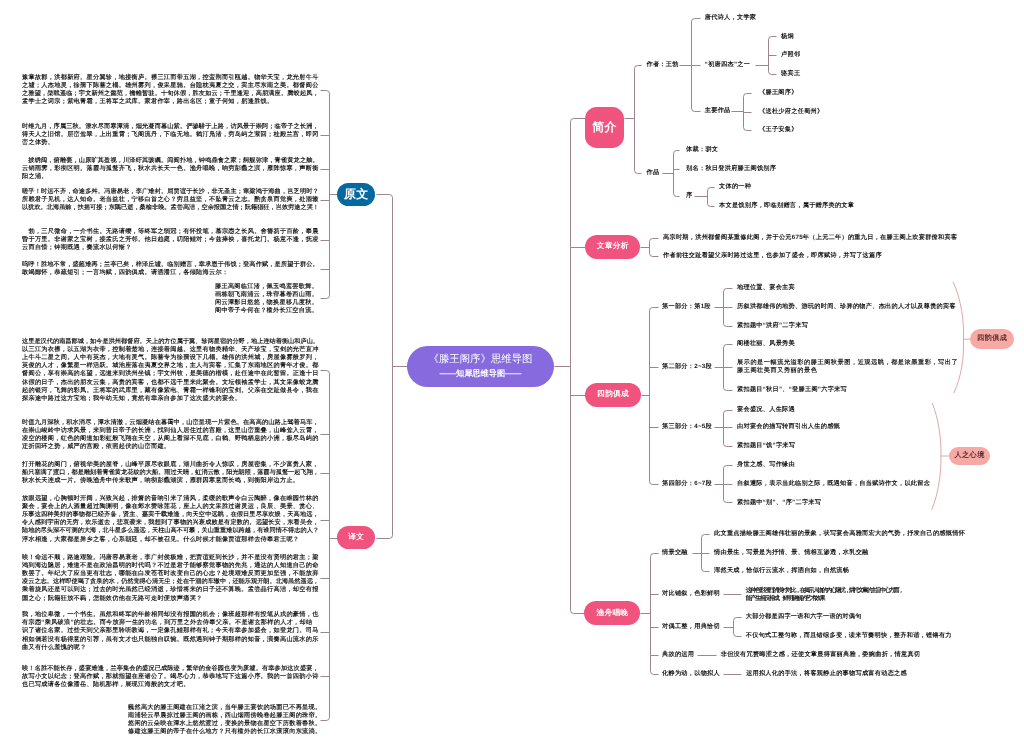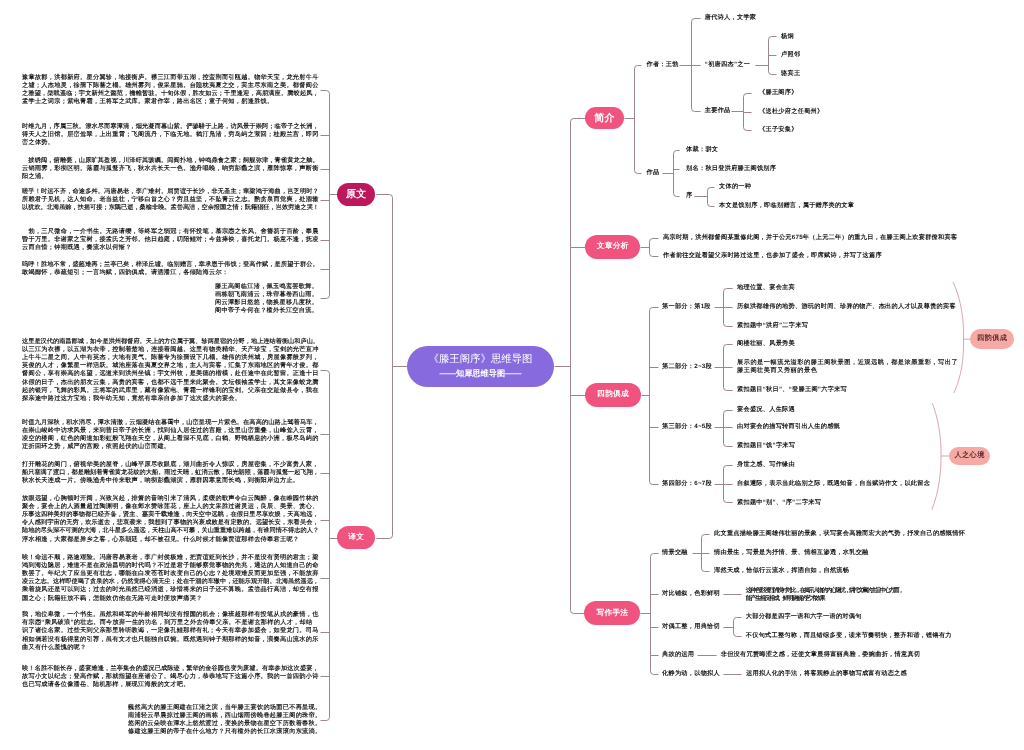--- a/index.html
+++ b/index.html
@@ -146,21 +146,21 @@
     <path d="M733.0 620.2 a3.2 3.2 0 0 1 3.2 -3.2 H741.0"></path>
     <path d="M733.0 632.8 a3.2 3.2 0 0 0 3.2 3.2 H741.0"></path>
     <path d="M697.0 655.0 H716.0"></path>
     <path d="M723.0 674.0 H741.0"></path>
   </g>
 </svg>
   <div class="root" style="left:407.0px;top:345.5px;width:147.0px;height:41.0px">
       <div class="t1">《滕王阁序》思维导图</div>
       <div class="t2">——知犀思维导图——</div>
     </div>
-  <div class="pill" style="left:337.2px;top:182.9px;width:38.3px;height:23.2px;background:#be185d;border-radius:11.6px;font-size:10px">
+  <div class="pill" style="left:337.2px;top:182.9px;width:38.3px;height:23.2px;background:#0369a1;border-radius:11.6px;font-size:12px">
       <span>原文</span>
     </div>
   <div class="pill" style="left:337.2px;top:525.9px;width:38.3px;height:23.6px;background:#f0537e;border-radius:11.8px;font-size:7.70px">
       <span>译文</span>
     </div>
   <div class="body" style="left:22.0px;top:89.5px;width:288.0px;transform:translateY(-50%);font-size:6.20px;line-height:8.20px;text-indent:0.0px;text-align:left">
       <div class="ln" style="letter-spacing: 0.261px;">豫章故郡，洪都新府。星分翼轸，地接衡庐。襟三江而带五湖，控蛮荆而引瓯越。物华天宝，龙光射牛斗</div>
       <div class="ln" style="letter-spacing: 0.261px;">之墟；人杰地灵，徐孺下陈蕃之榻。雄州雾列，俊采星驰。台隍枕夷夏之交，宾主尽东南之美。都督阎公</div>
       <div class="ln" style="letter-spacing: 0.128px;">之雅望，棨戟遥临；宇文新州之懿范，襜帷暂驻。十旬休假，胜友如云；千里逢迎，高朋满座。腾蛟起凤，</div>
       <div class="ln" style="letter-spacing: 0.261px;">孟学士之词宗；紫电青霜，王将军之武库。家君作宰，路出名区；童子何知，躬逢胜饯。</div>
@@ -239,31 +239,31 @@
     </div>
   <div class="body" style="left:22.0px;top:676.5px;width:288.0px;transform:translateY(-50%);font-size:6.20px;line-height:8.20px;text-indent:0.0px;text-align:left">
       <div class="ln" style="letter-spacing: 0.128px;">唉！名胜不能长存，盛宴难逢，兰亭集会的盛况已成陈迹，繁华的金谷园也变为废墟。有幸参加这次盛宴，</div>
       <div class="ln" style="letter-spacing: 0.261px;">故写小文以纪念；登高作赋，那就指望在座诸公了。竭尽心力，恭恭地写下这篇小序。我的一首四韵小诗</div>
       <div class="ln" style="letter-spacing: 0.261px;">也已写成请各位像潘岳、陆机那样，展现江海般的文才吧。</div>
     </div>
   <div class="poem" style="left:128px;top:720px;transform:translateY(-50%);font-size:6.2px;line-height:8.1px">巍然高大的滕王阁建在江渚之滨，当年滕王宴饮的场面已不再呈现。
 南浦轻云早晨掠过滕王阁的画栋，西山烟雨傍晚卷起滕王阁的珠帘。
 悠闲的云朵映在潭水上悠然渡过，变换的景物在星空下历数着春秋。
 修建这滕王阁的帝子在什么地方？只有槛外的长江水滚滚向东流淌。</div>
-  <div class="pill" style="left:585.0px;top:106.6px;width:39.0px;height:22px;background:#f0537e;border-radius:11.8px;font-size:10px">
+  <div class="pill" style="left:585.0px;top:106.6px;width:39.0px;height:41px;background:#f0537e;border-radius:11.8px;font-size:12px">
       <span>简介</span>
     </div>
   <div class="pill" style="left:585.2px;top:234.8px;width:55.0px;height:24.0px;background:#f0537e;border-radius:12.0px;font-size:7.70px">
       <span>文章分析</span>
     </div>
   <div class="pill" style="left:585.3px;top:382.7px;width:55.5px;height:24.0px;background:#f0537e;border-radius:12.0px;font-size:7.70px">
       <span>四韵俱成</span>
     </div>
   <div class="pill" style="left:584.4px;top:601.2px;width:56.0px;height:24.0px;background:#f0537e;border-radius:12.0px;font-size:7.70px">
-      <span>写作手法</span>
+      <span>渔舟唱晚</span>
     </div>
   <div class="node" style="left:646.5px;top:64.8px;transform:translateY(-50%);font-size:6.20px;color:#141414;">作者：王勃</div>
   <div class="node" style="left:646.6px;top:172.6px;transform:translateY(-50%);font-size:6.20px;color:#141414;">作品</div>
   <div class="node" style="left:704.8px;top:18.0px;transform:translateY(-50%);font-size:6.20px;color:#141414;">唐代诗人，文学家</div>
   <div class="node" style="left:704.8px;top:64.8px;transform:translateY(-50%);font-size:6.20px;color:#141414;">“初唐四杰”之一</div>
   <div class="node" style="left:704.8px;top:111.4px;transform:translateY(-50%);font-size:6.20px;color:#141414;">主要作品</div>
   <div class="node" style="left:781.0px;top:36.5px;transform:translateY(-50%);font-size:6.20px;color:#141414;">杨炯</div>
   <div class="node" style="left:781.0px;top:55.0px;transform:translateY(-50%);font-size:6.20px;color:#141414;">卢照邻</div>
   <div class="node" style="left:781.0px;top:73.5px;transform:translateY(-50%);font-size:6.20px;color:#141414;">骆宾王</div>
   <div class="node" style="left:759.0px;top:93.2px;transform:translateY(-50%);font-size:6.20px;color:#141414;">《滕王阁序》</div>

